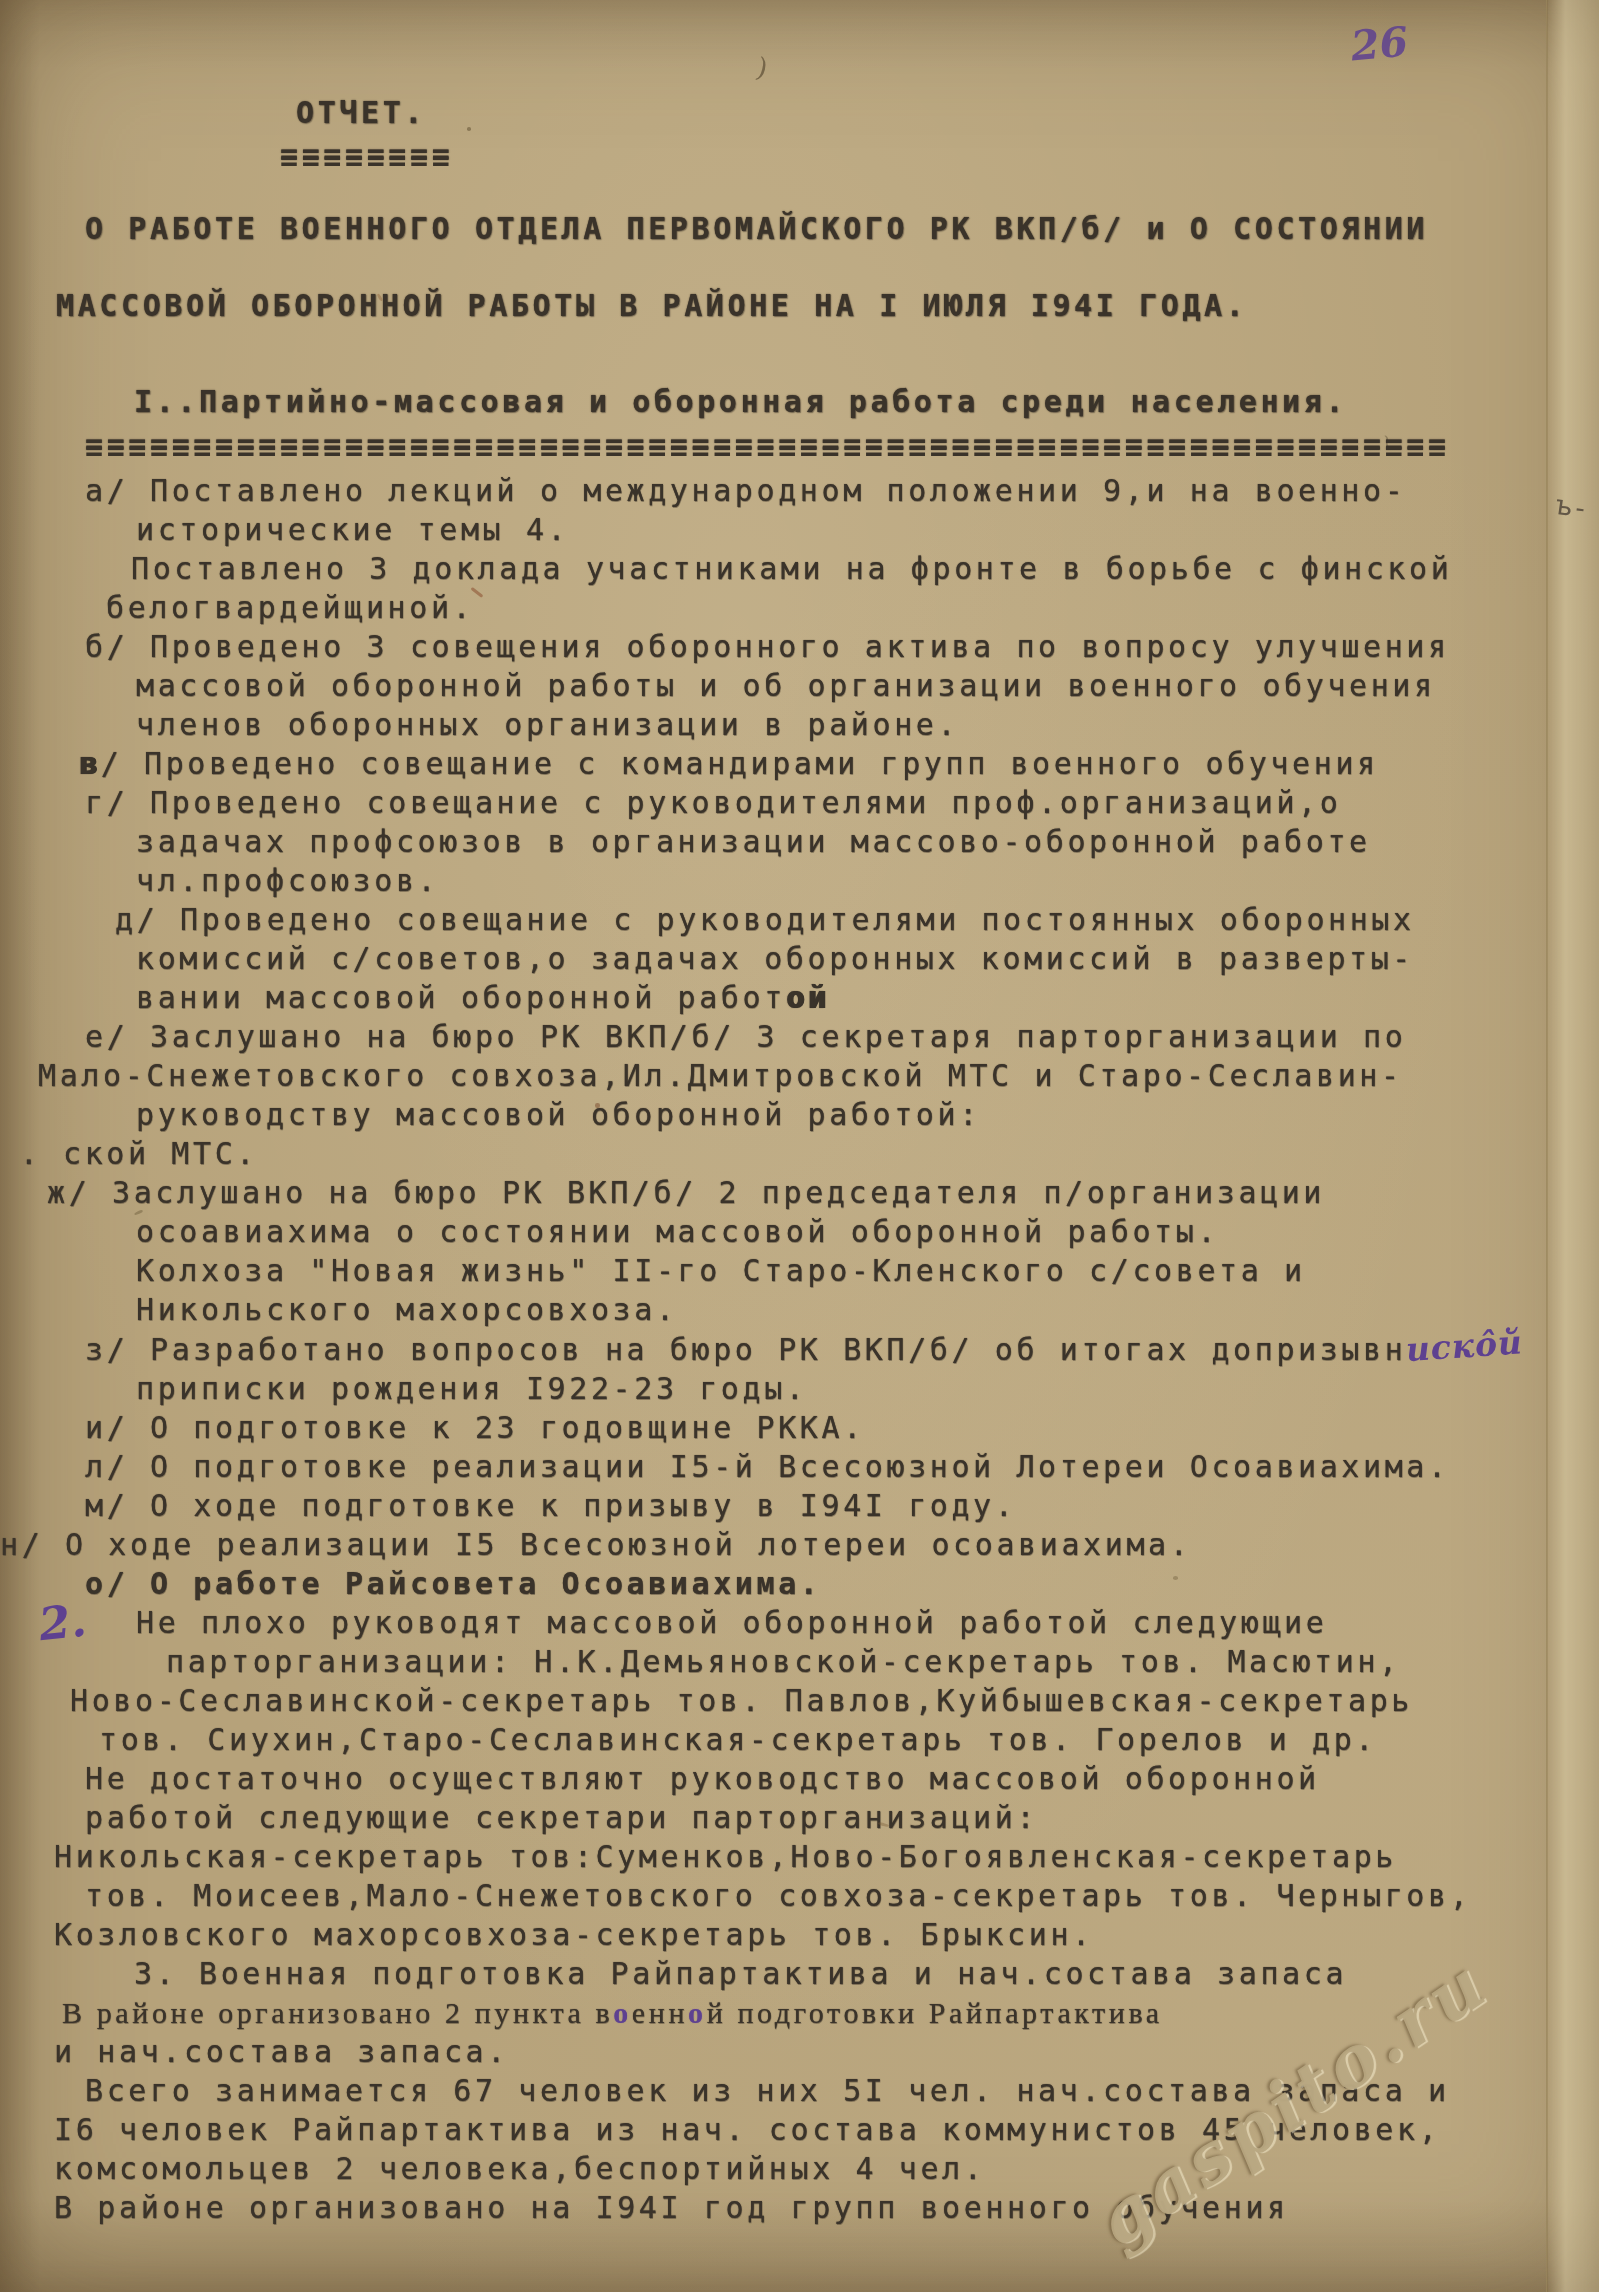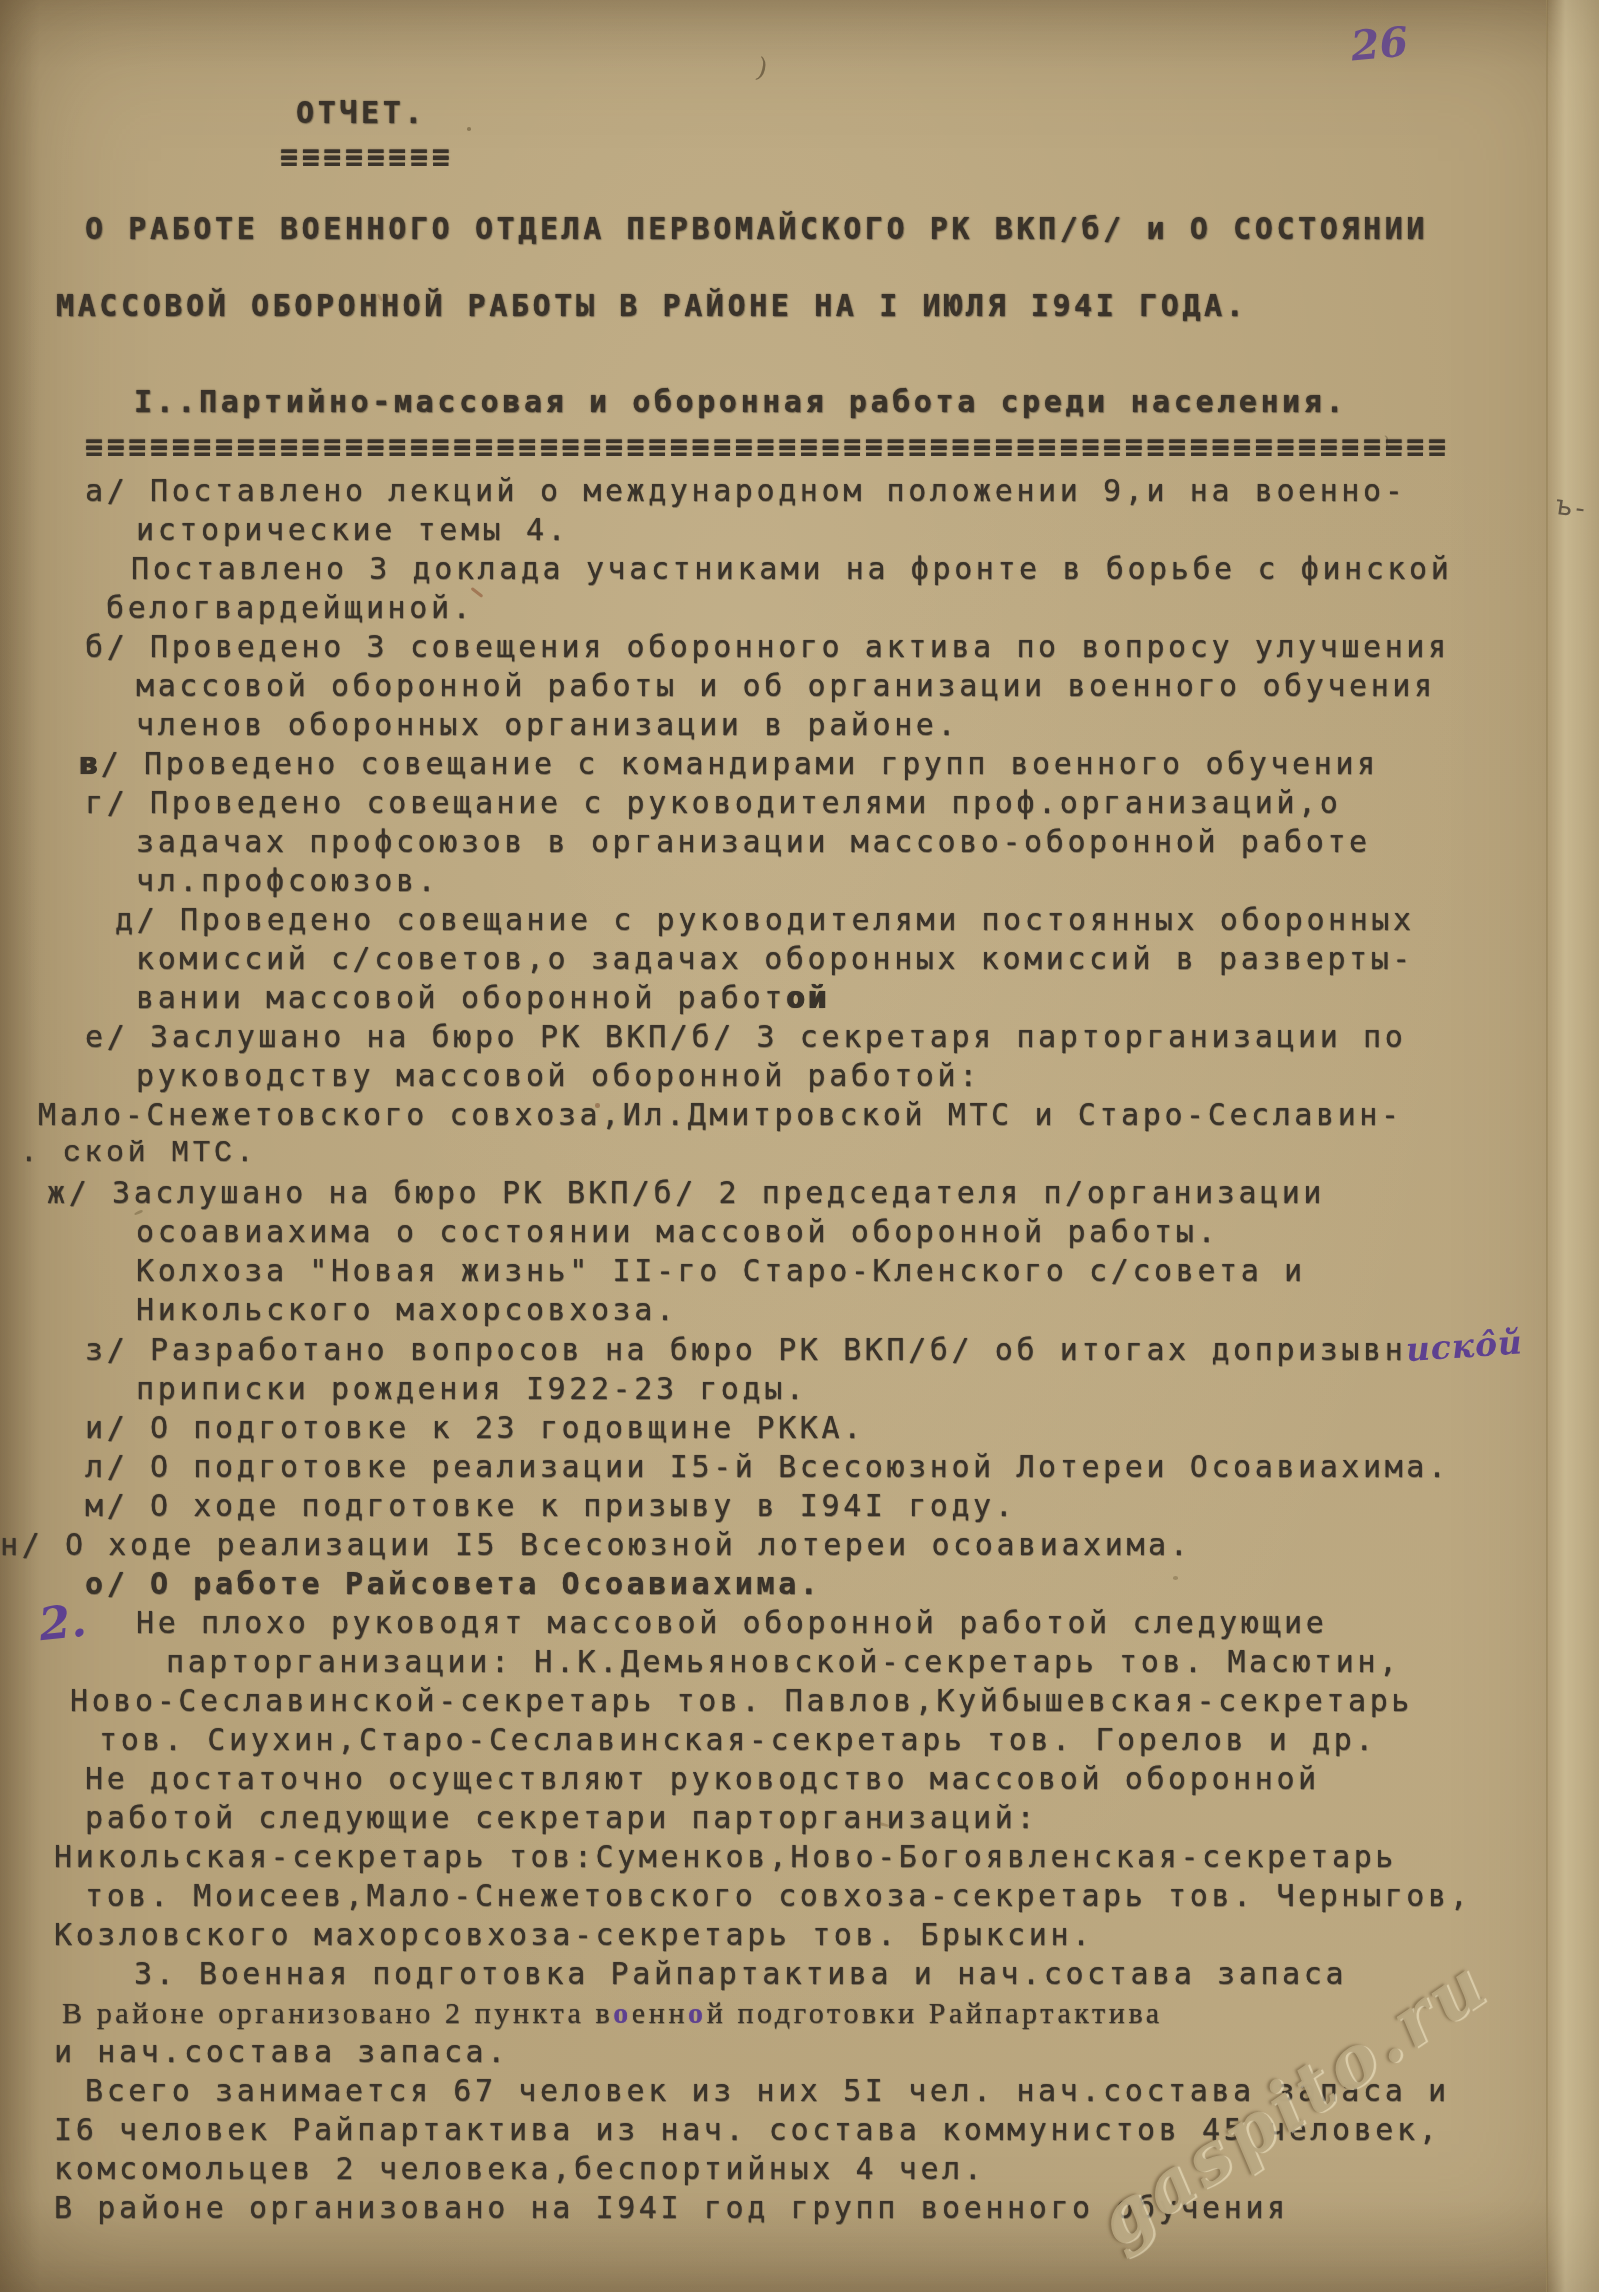--- a/index.html
+++ b/index.html
@@ -119,23 +119,23 @@
       <div class="line" style="margin-left: 136px;"><span>массовой оборонной работы и об организации военного обучения</span></div>
       <div class="line" style="margin-left: 136px;"><span>членов оборонных организации в районе.</span></div>
       <div class="line" style="margin-left: 79px;"><span class="ov">в</span><span>/ Проведено совещание с командирами групп военного обучения</span></div>
       <div class="line" style="margin-left: 85px;"><span>г/ Проведено совещание с руководителями проф.организаций,о</span></div>
       <div class="line" style="margin-left: 136px;"><span>задачах профсоюзов в организации массово-оборонной работе</span></div>
       <div class="line" style="margin-left: 136px;"><span>чл.профсоюзов.</span></div>
       <div class="line" style="margin-left: 115px;"><span>д/ Проведено совещание с руководителями постоянных оборонных</span></div>
       <div class="line" style="margin-left: 136px;"><span>комиссий с/советов,о задачах оборонных комиссий в разверты-</span></div>
       <div class="line" style="margin-left: 136px;"><span>вании массовой оборонной работ</span><span class="ov">ой</span></div>
       <div class="line" style="margin-left: 85px;"><span>е/ Заслушано на бюро РК ВКП/б/ 3 секретаря парторганизации по</span></div>
+      <div class="line" style="margin-left: 38px;"><span>Мало-Снежетовского совхоза,Ил.Дмитровской МТС и Старо-Сеславин-</span></div>
       <div class="line" style="margin-left: 136px;"><span>руководству массовой оборонной работой:</span></div>
-      <div class="line" style="margin-left: 38px;"><span>Мало-Снежетовского совхоза,Ил.Дмитровской МТС и Старо-Сеславин-</span></div>
-      <div class="line" style="margin-left: 19.7px; font-family: Liberation Mono, monospace;"><span>. ской МТС.</span></div>
+      <div class="line" style="margin-left: 19.7px;"><span>. ской МТС.</span></div>
       <div class="line" style="margin-left: 47px;"><span>ж/ Заслушано на бюро РК ВКП/б/ 2 председателя п/организации</span></div>
       <div class="line" style="margin-left: 136px;"><span>осоавиахима о состоянии массовой оборонной работы.</span></div>
       <div class="line" style="margin-left: 136px;"><span>Колхоза "Новая жизнь" II-го Старо-Кленского с/совета и</span></div>
       <div class="line" style="margin-left: 136px;"><span>Никольского махорсовхоза.</span></div>
       <div class="line" style="margin-left: 85px;"><span>з/ Разработано вопросов на бюро РК ВКП/б/ об итогах допризывн</span><span class="hw">иско̂й</span></div>
       <div class="line" style="margin-left: 136px;"><span>приписки рождения I922-23 годы.</span></div>
       <div class="line" style="margin-left: 85px;"><span>и/ О подготовке к 23 годовщине РККА.</span></div>
       <div class="line" style="margin-left: 85px;"><span>л/ О подготовке реализации I5-й Всесоюзной Лотереи Осоавиахима.</span></div>
       <div class="line" style="margin-left: 85px;"><span>м/ О ходе подготовке к призыву в I94I году.</span></div>
       <div class="line" style=""><span>н/ О ходе реализации I5 Всесоюзной лотереи осоавиахима.</span></div>

